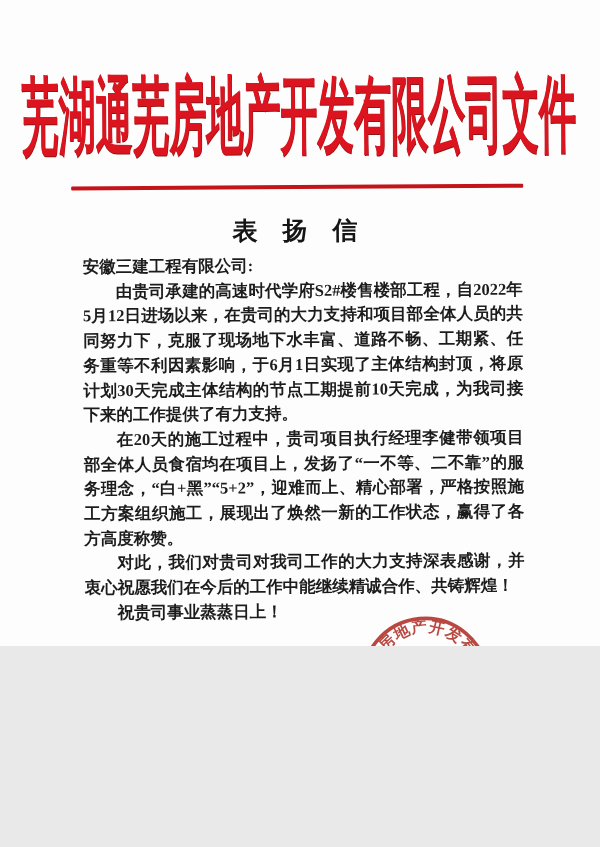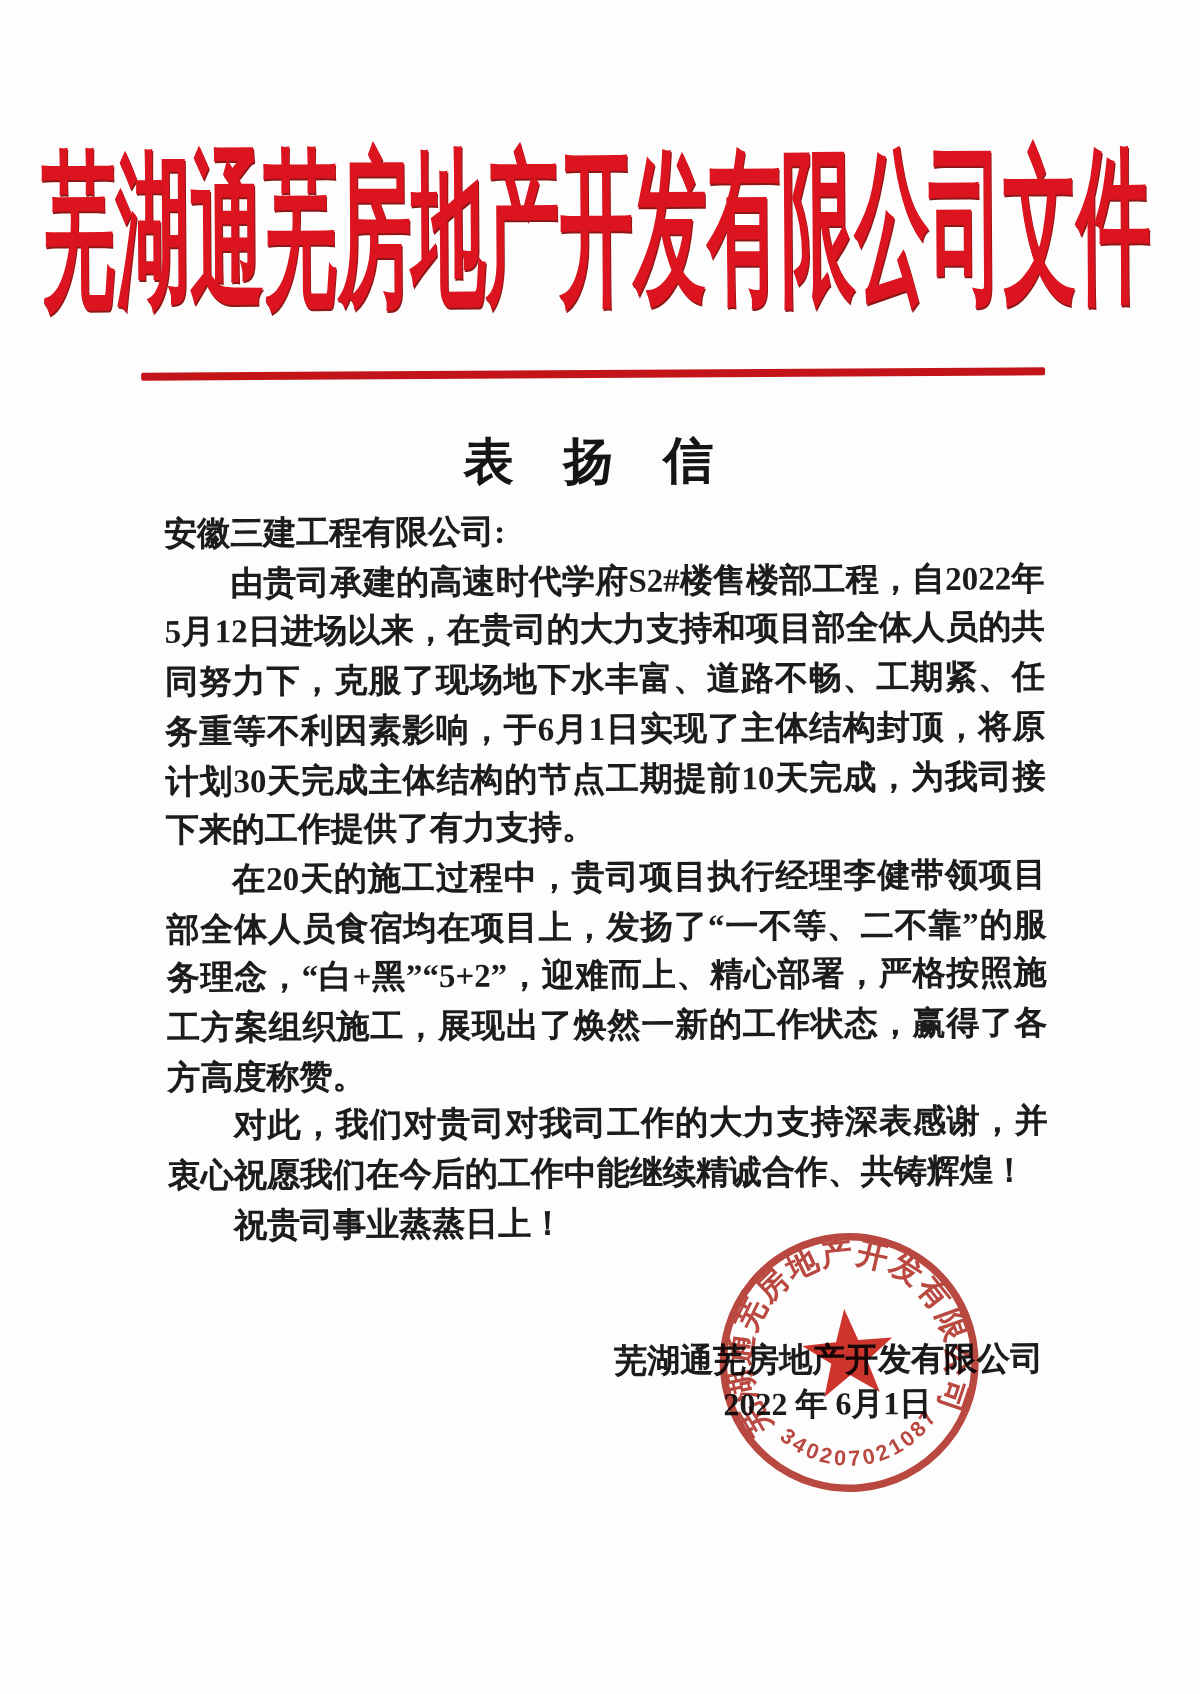--- a/index.html
+++ b/index.html
@@ -2,21 +2,21 @@
 <html><head>
 <meta charset="utf-8">
 <style>
   html,body{margin:0;padding:0;}
   body{
     width:600px;height:847px;
     background:#e9e9e9;
     font-family:"Liberation Serif","DejaVu Serif",serif;
   }
   .page{
-    position:relative;width:600px;height:847px;
+    position:relative;width:600px;height:646px;
     background:#fdfdfd;overflow:hidden;
   }
   .tilt{
     position:absolute;inset:0;
     transform:rotate(-0.35deg);transform-origin:50% 50%;
   }
   
   .header-wrap{
     position:absolute;top:74px;left:0;width:600px;
     display:flex;justify-content:center;overflow:visible;

